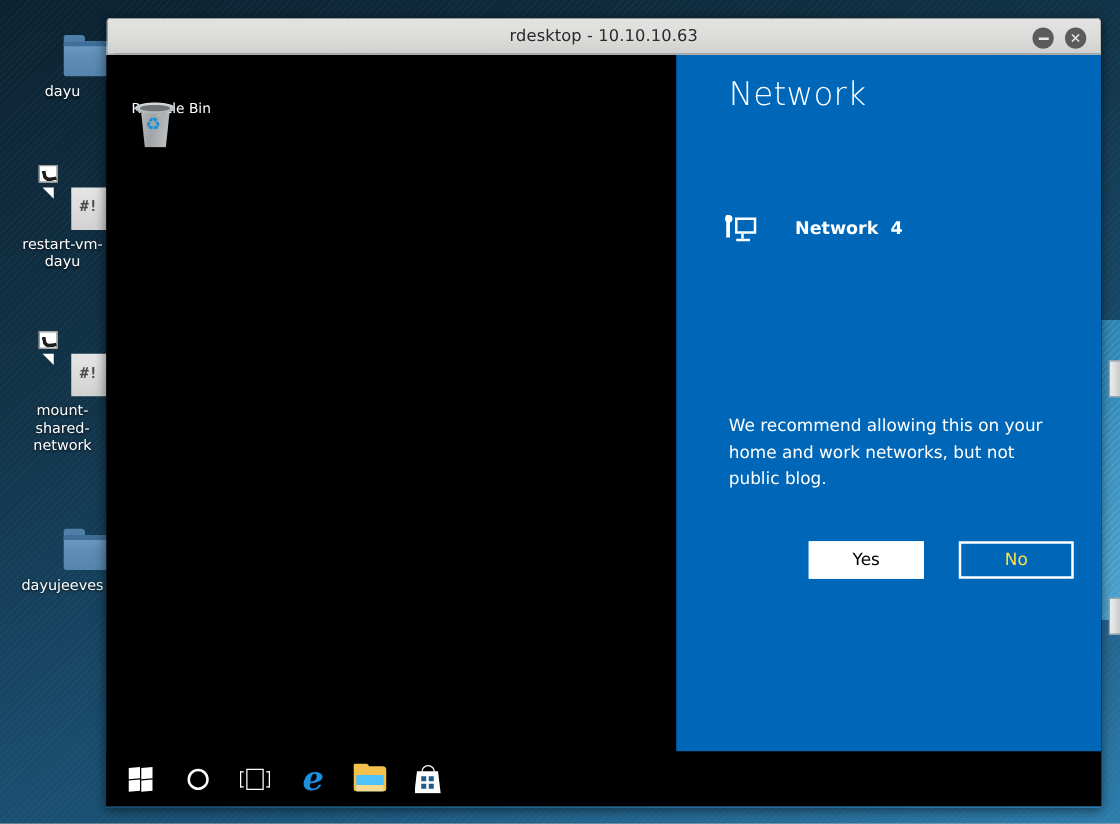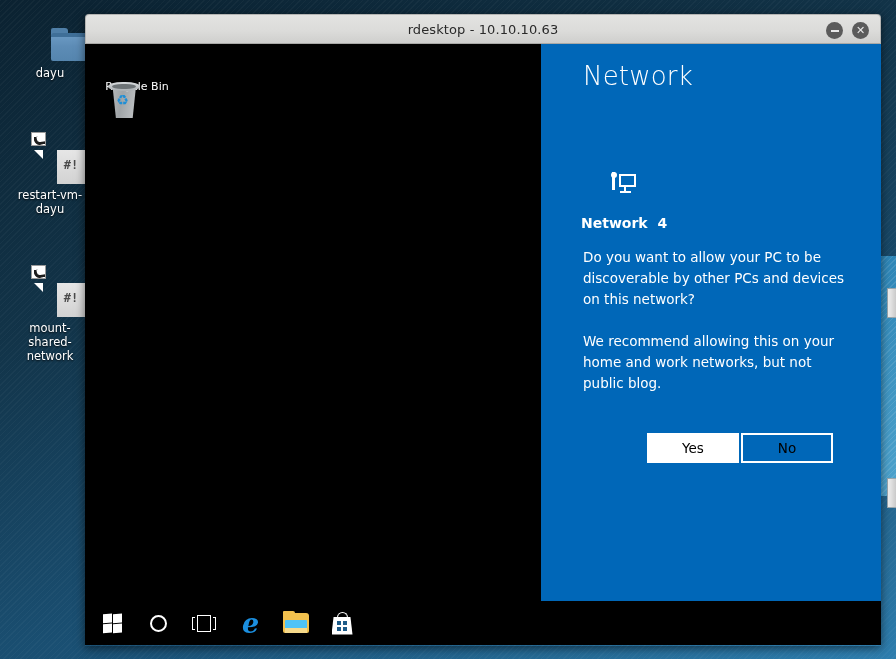--- a/index.html
+++ b/index.html
@@ -217,22 +217,21 @@
     left: 42px; top: 17px;
     font-size: 26px;
     font-weight: 300;
     letter-spacing: 0.2px;
   }
   #network-item {
     position: absolute;
     left: 40px; top: 128px;
     display: flex;
     align-items: center;
-    gap: 21px;
-    flex-direction: column;
+    gap: 31px;
   }
   #network-icon {
     width: 24px; height: 22px;
     position: relative;
     flex: 0 0 auto;
   }
   #network-icon .monitor {
     position: absolute; left: 7px; top: 2px;
     width: 17px; height: 13px;
     border: 2px solid #ffffff;
@@ -272,37 +271,37 @@
     font-weight: 400;
   }
   #para-1 { top: 203px; }
   #para-2 { top: 287px; }
 
   #panel-buttons {
     position: absolute;
     left: 106px;
     top: 389px;
     display: flex;
-    gap: 2px;
+    gap: 28px;
   }
   .panel-btn {
     width: 92px; height: 30px;
     display: flex; align-items: center; justify-content: center;
     font-size: 13.5px;
     cursor: default;
     font-family: "DejaVu Sans", sans-serif;
   }
   #btn-yes {
     background: #ffffff;
     color: #000000;
     border: 1px solid #ffffff;
   }
   #btn-no {
     background: transparent;
-    color: #000000;
+    color: #fde047;
     border: 2px solid #ffffff;
   }
 
   #watermark {
     position: absolute;
     right: 2px;
     bottom: 2px;
     font-size: 13px;
     color: #c9dff0;
     font-family: "Liberation Sans", sans-serif;
@@ -483,20 +482,26 @@
         <span class="script-ico">
           <span class="page"></span><span class="corner"></span>
           <span class="hash">#!</span><span class="badge"></span>
         </span>
       </span>
       <span class="label">mount-
 shared-
 network</span>
     </div>
 
+    <div class="desk-icon" style="top:395px;">
+      <span class="glyph">
+        <span class="folder-ico"><span class="tab"></span><span class="body"></span><span class="lip"></span></span>
+      </span>
+      <span class="label">dayujeeves</span>
+    </div>
 
   </div>
 
   <div id="rdesktop-window">
 
     <div id="titlebar">
       <div id="title-text">rdesktop - 10.10.10.63</div>
       <div class="win-btn" id="btn-minimize">
         <span class="bar"></span>
       </div>
@@ -525,21 +530,20 @@
           <span id="network-icon">
             <span class="plug"></span>
               <span class="plug-head"></span>
             <span class="monitor"></span>
               <span class="stand"></span>
               <span class="base"></span>
           </span>
           <span id="network-name">Network  4</span>
         </div>
 
-        <div class="panel-para" id="para-1">Do you want to allow your PC to be discoverable by other PCs and devices on this network?</div>
         <div class="panel-para" id="para-2">We recommend allowing this on your home and work networks, but not public blog.</div>
 
         <div id="panel-buttons">
           <div class="panel-btn" id="btn-yes">Yes</div>
           <div class="panel-btn" id="btn-no">No</div>
         </div>
 
         <div id="watermark">https://blog.csdn.net/qq_34801745</div>
       </div>
 

